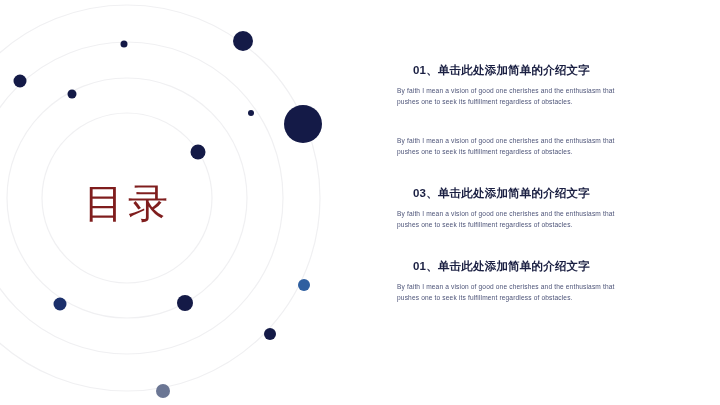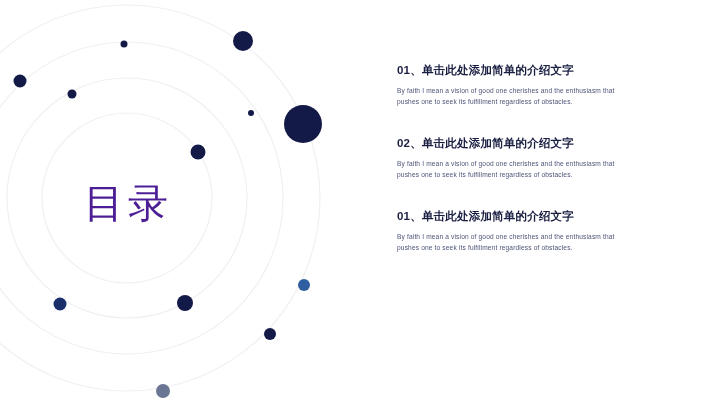--- a/index.html
+++ b/index.html
@@ -35,21 +35,21 @@
     position: absolute;
     left: 0px;
     top: 178px;
     width: 256px;
     text-align: center;
     font-family: "DejaVu Serif", "Liberation Serif", serif;
     font-size: 40px;
     line-height: 50px;
     letter-spacing: 4px;
     font-weight: 400;
-    color: #4c1d95;
+    color: #7f1d1d;
     white-space: nowrap;
   }
 
   
   #agenda {
     position: absolute;
     left: 397px;
     top: 62px;
     width: 300px;
   }
@@ -58,21 +58,21 @@
   }
   .agenda-item:last-child {
     margin-bottom: 0;
   }
   .agenda-heading {
     font-size: 11.5px;
     font-weight: bold;
     color: #1a1f42;
     letter-spacing: 0.2px;
     line-height: 17px;
-    margin: 0 0 6px 0;
+    margin: 0 0 6px 16px;
     white-space: nowrap;
   }
   .agenda-body {
     font-size: 6.6px;
     line-height: 11px;
     color: #4d5478;
     margin: 0;
     width: 232px;
     letter-spacing: 0.15px;
   }
@@ -110,24 +110,27 @@
   <div id="toc-title">目录</div>
 
   <div id="agenda">
 
     <div class="agenda-item">
       <p class="agenda-heading">01、单击此处添加简单的介绍文字</p>
       <p class="agenda-body">By faith I mean a vision of good one cherishes and the enthusiasm that pushes one to seek its fulfillment regardless of obstacles.</p>
     </div>
 
     <div class="agenda-item">
-      <p class="agenda-heading">02、单击此处添加简单的介绍文字</p>
       <p class="agenda-body">By faith I mean a vision of good one cherishes and the enthusiasm that pushes one to seek its fulfillment regardless of obstacles.</p>
     </div>
 
+    <div class="agenda-item">
+      <p class="agenda-heading">03、单击此处添加简单的介绍文字</p>
+      <p class="agenda-body">By faith I mean a vision of good one cherishes and the enthusiasm that pushes one to seek its fulfillment regardless of obstacles.</p>
+    </div>
 
     <div class="agenda-item">
       <p class="agenda-heading">01、单击此处添加简单的介绍文字</p>
       <p class="agenda-body">By faith I mean a vision of good one cherishes and the enthusiasm that pushes one to seek its fulfillment regardless of obstacles.</p>
     </div>
 
   </div>
 </div>
 
 </body></html>

